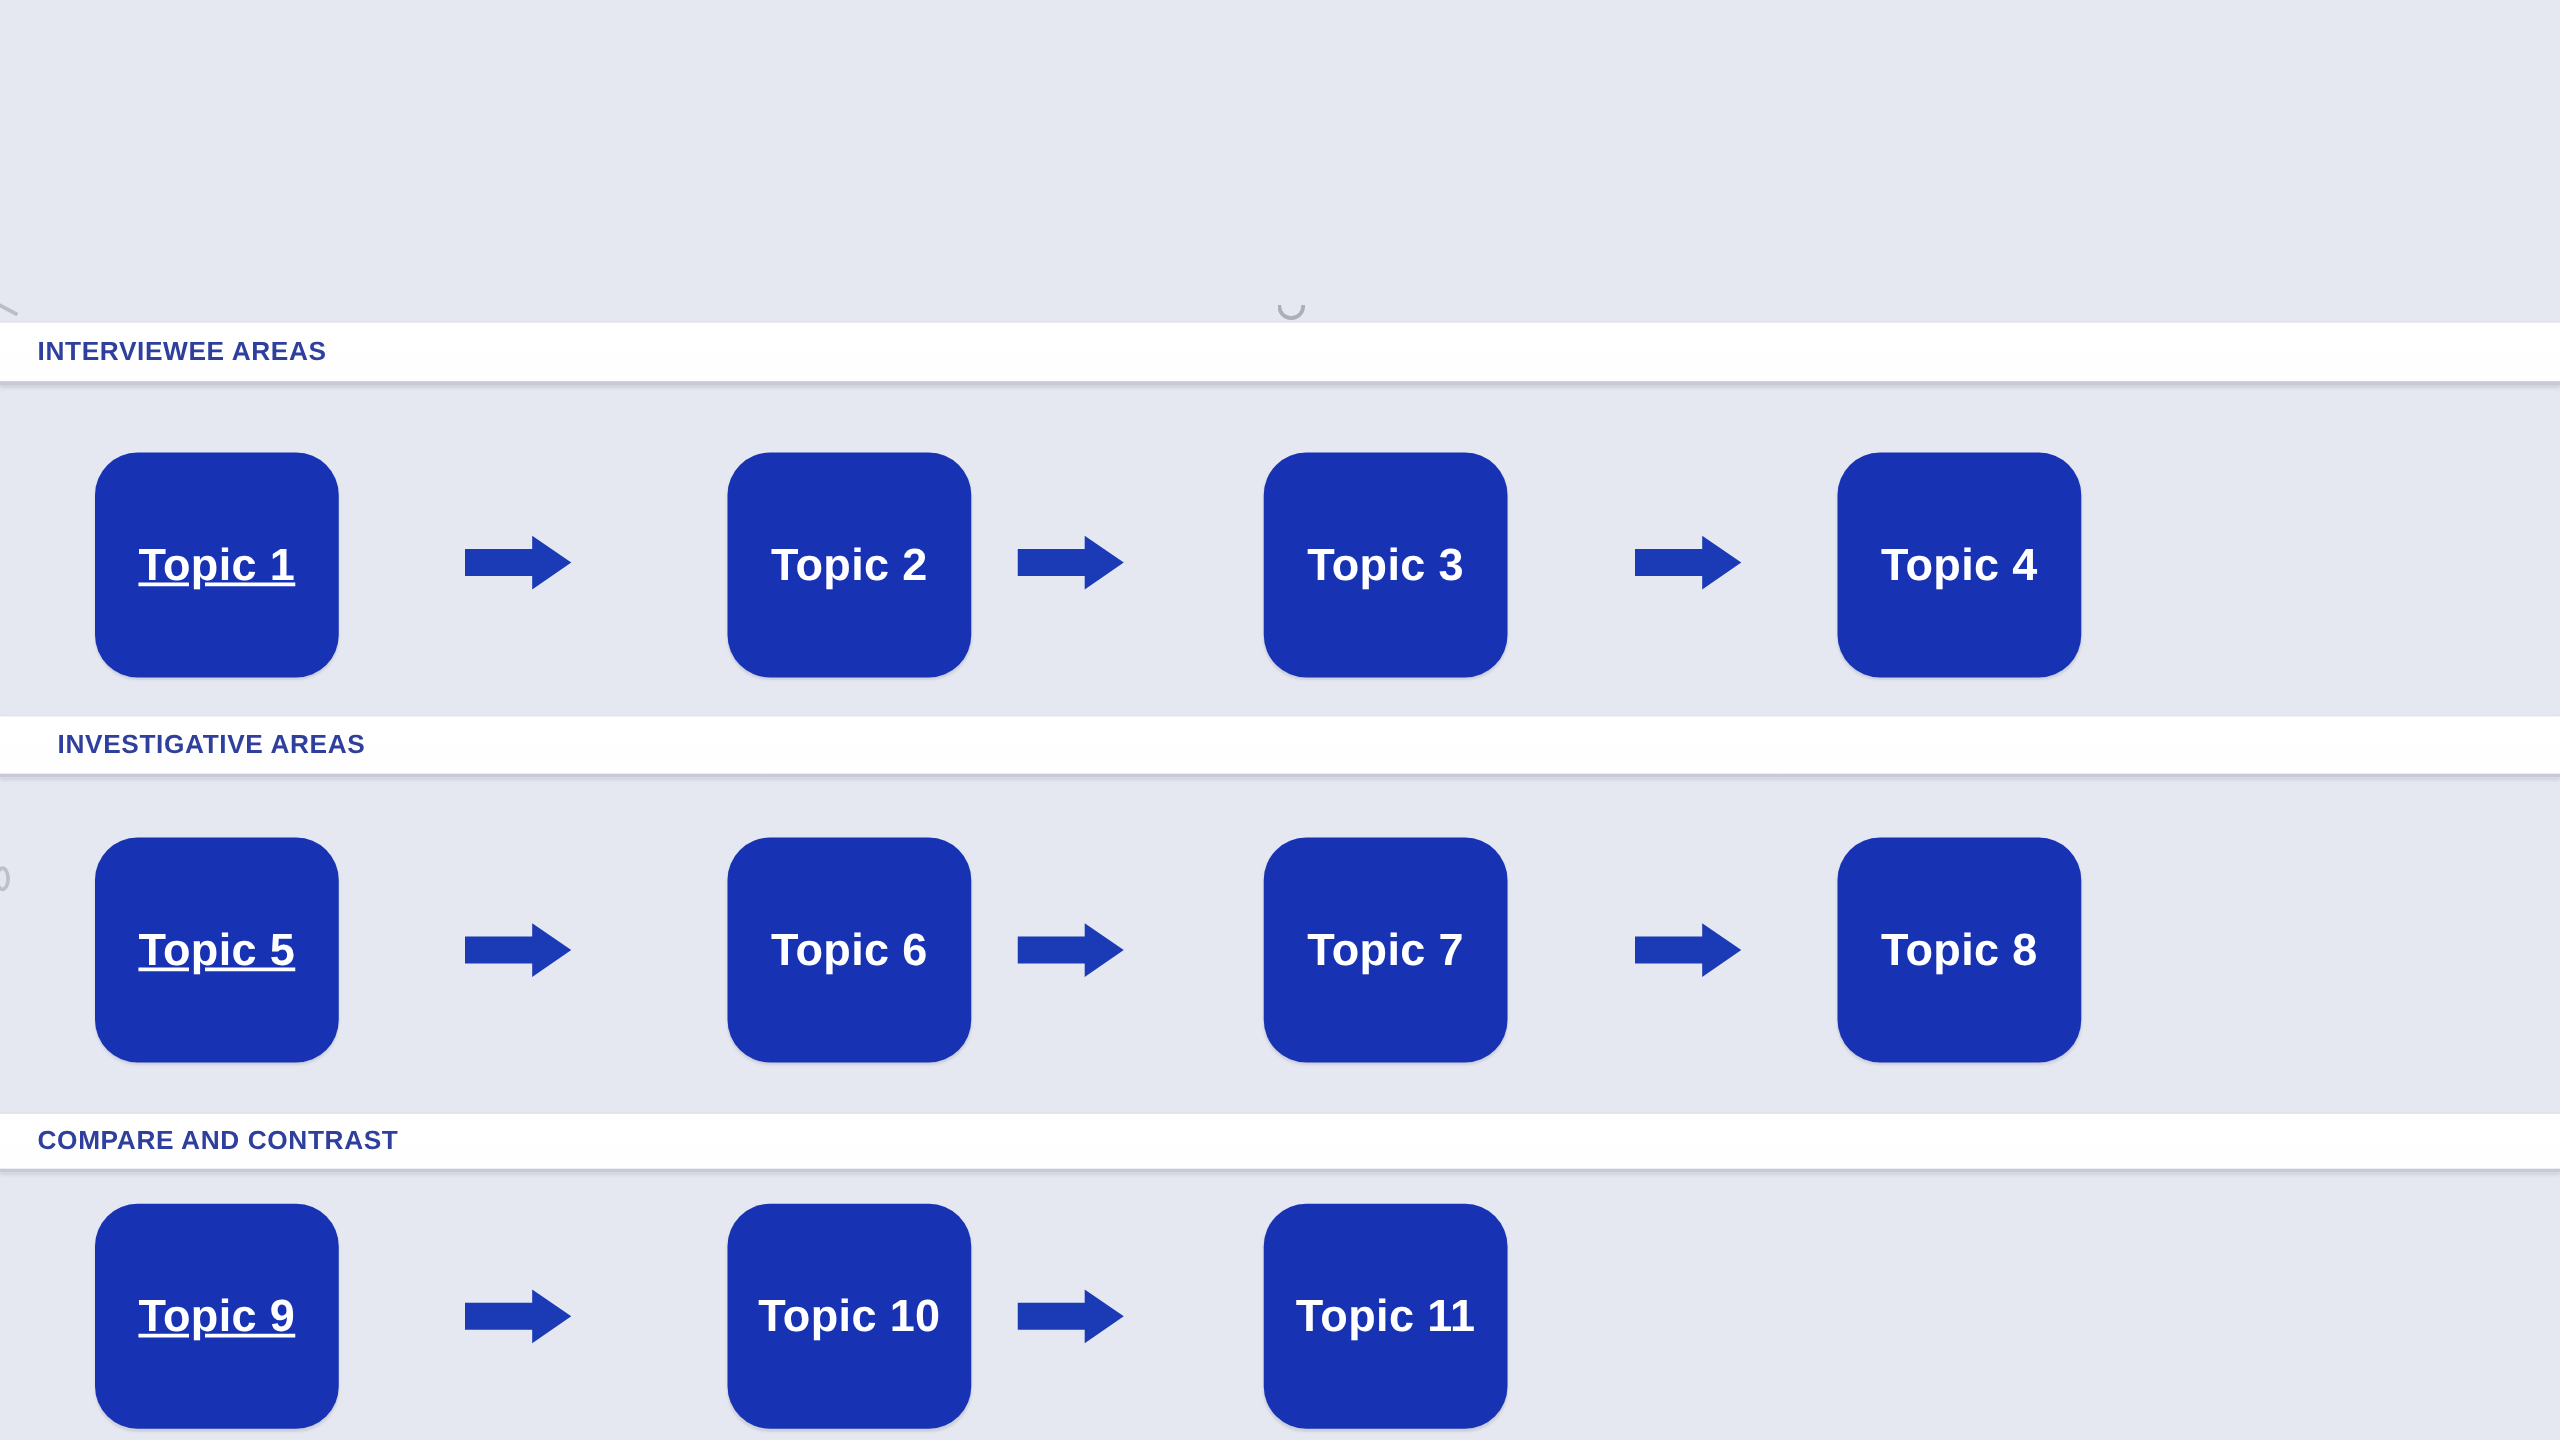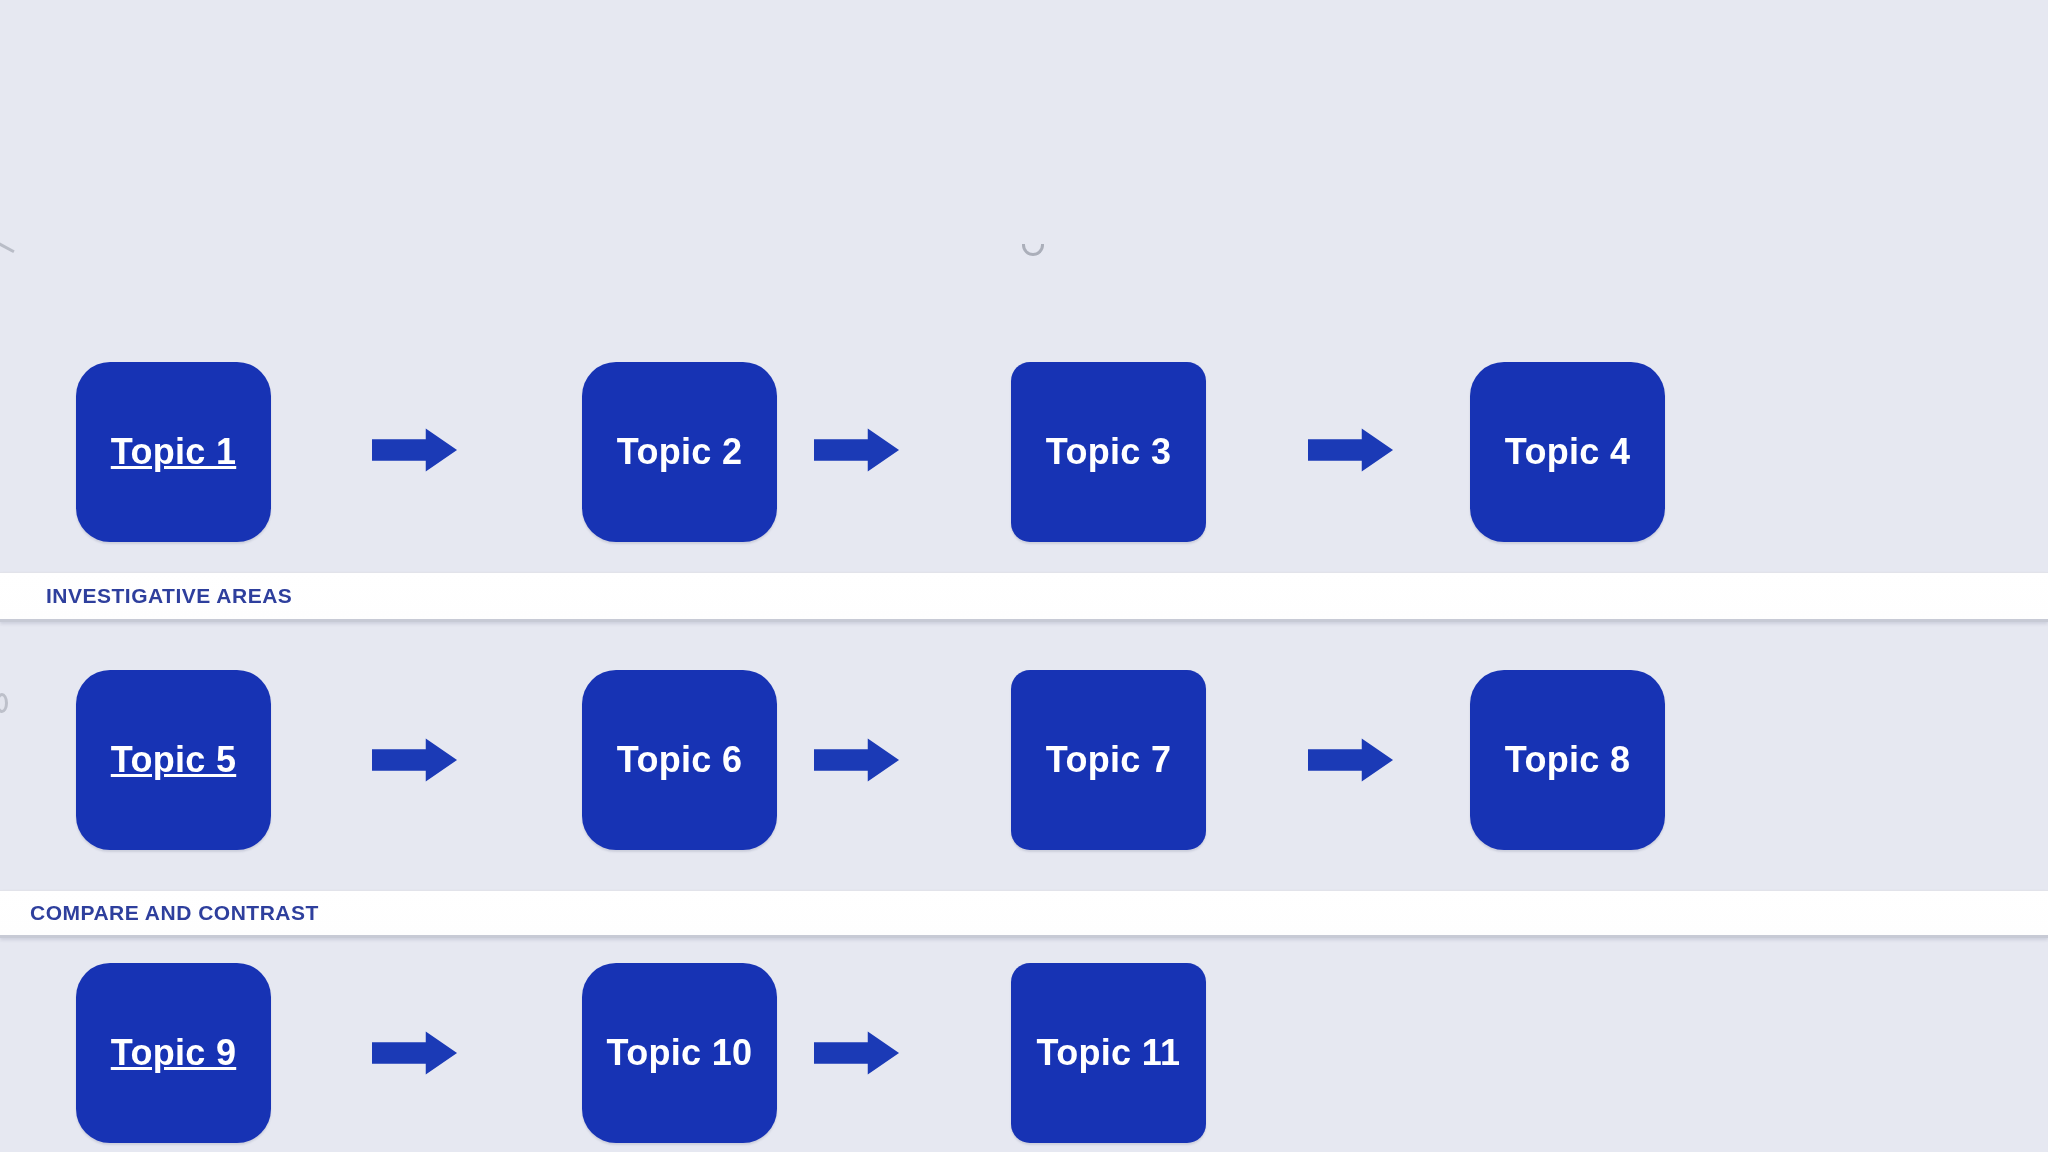--- a/index.html
+++ b/index.html
@@ -83,37 +83,40 @@
     background:var(--shape-blue);
     display:flex;align-items:center;justify-content:center;
     color:#ffffff;font-size:36px;font-weight:600;letter-spacing:.3px;
     box-shadow:0 2px 2px rgba(90,95,130,0.18);
   }
   .arrow{position:absolute;width:86px;height:46px;}
   
   .r1{top:362px;} .r2{top:670px;} .r3{top:963px;}
   .ar1{top:427px;} .ar2{top:737px;} .ar3{top:1030px;}
   
-  .c-1{left:76px;text-decoration:underline;} .c-2{left:538px;margin-left:44px;} .c-3{left:1011px;border-radius:19px;} .c-4{left:1470px;}
+  .c-1{left:76px;text-decoration:underline;} .c-2{left:538px;margin-left:44px;} .c-3{left:1011px;} .c-4{left:1470px;}
   .ac-1{left:372px;} .ac-2{left:814px;} .ac-3{left:1308px;}
 </style>
 </head>
 <body>
 
 <div class="slide">
 
   <div class="clip-artifact"></div>
   <div class="diag-artifact"></div>
 
   <div class="strip strip-1"></div>
   <div class="strip strip-2"></div>
   <div class="strip strip-3"></div>
 
   <div class="edge-artifact"></div>
 
+  <div class="band band-1">
+    <span class="label">INTERVIEWEE AREAS</span>
+  </div>
   <div class="band band-2">
     <span class="label">INVESTIGATIVE AREAS</span>
   </div>
   <div class="band band-3">
     <span class="label">COMPARE AND CONTRAST</span>
   </div>
 
   <div class="topic r1 c-1">
       <span>Topic 1</span>
     </div>

